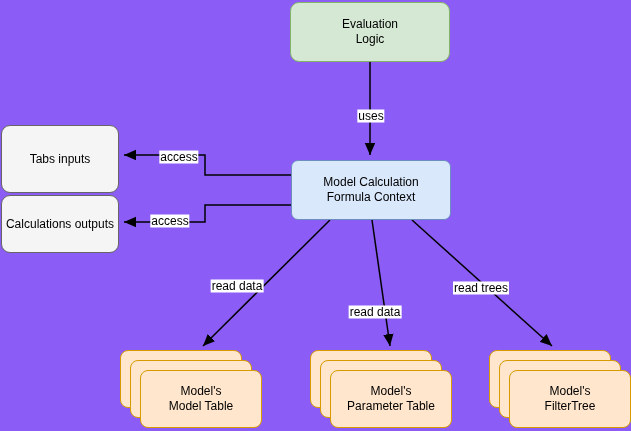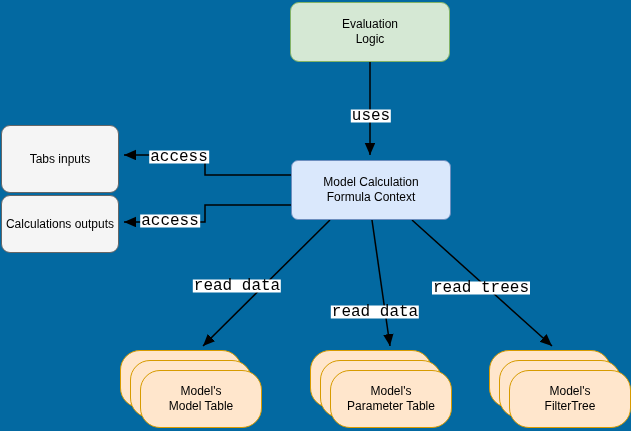--- a/index.html
+++ b/index.html
@@ -1,20 +1,20 @@
 <!DOCTYPE html>
 <html><head>
 <meta charset="utf-8">
 <style>
   html, body { margin: 0; padding: 0; background: #000; }
   .canvas {
     position: relative;
     width: 631px;
     height: 431px;
-    background: #0369a1;
+    background: #8b5cf6;
     overflow: hidden;
     font-family: "Liberation Sans", sans-serif;
     color: #000000;
   }
   svg.edges {
     position: absolute;
     left: 0; top: 0;
     width: 631px; height: 431px;
   }
   .node {
@@ -33,41 +33,40 @@
   .node.green { background: #d5e8d4; border-color: #82b366; }
   .node.blue  { background: #dae8fc; border-color: #6c8ebf; border-radius: 7px; }
   .node.gray  { background: #f5f5f5; border-color: #666666; }
   .card {
     position: absolute;
     box-sizing: border-box;
     width: 122px;
     height: 58px;
     background: #ffe6cc;
     border: 1.5px solid #d79b00;
-    border-radius: 20px;
+    border-radius: 8px;
   }
   .card.front {
     display: flex;
     flex-direction: column;
     align-items: center;
     justify-content: center;
     text-align: center;
     font-size: 12px;
     line-height: 15px;
   }
   .edge-label {
     position: absolute;
     transform: translate(-50%, -50%);
     background: #ffffff;
     color: #000000;
-    font-size: 16px;
+    font-size: 12px;
     line-height: 13px;
     padding: 0 1px;
     white-space: nowrap;
-    font-family: Liberation Mono, monospace;
   }
   .nline { pointer-events: none; }
 </style>
 </head>
 <body>
 
 <div class="canvas">
 
   <svg class="edges" viewBox="0 0 631 431" xmlns="http://www.w3.org/2000/svg">
     <defs>

